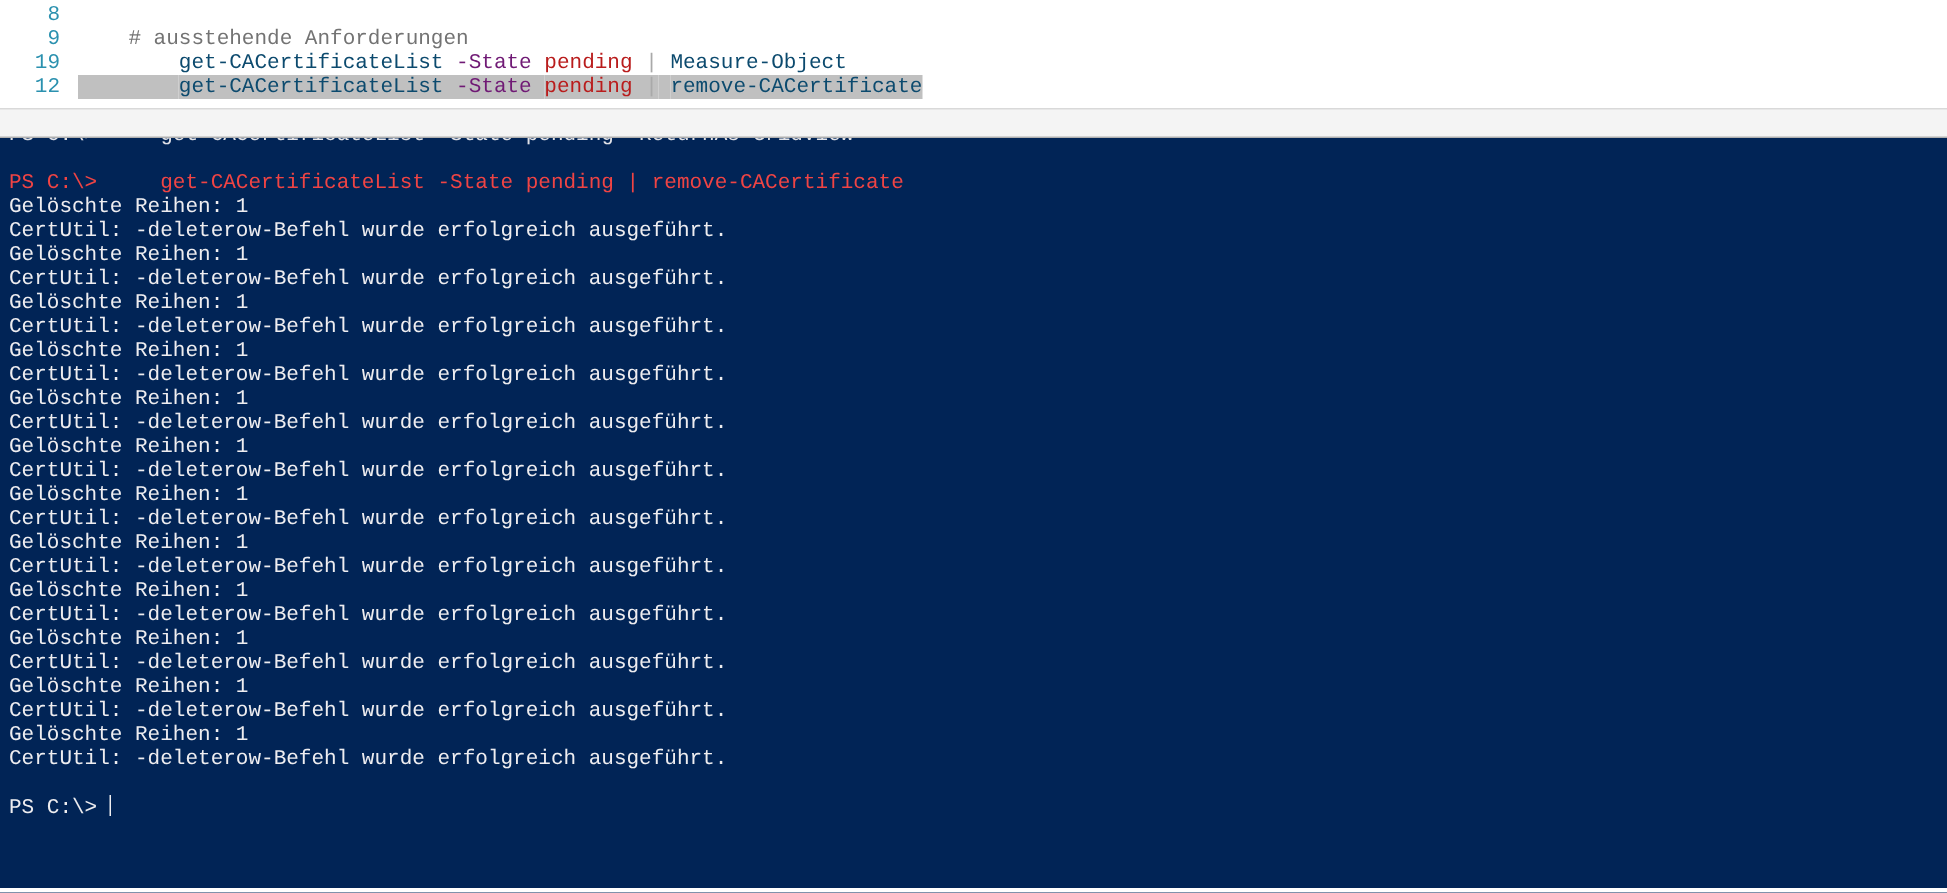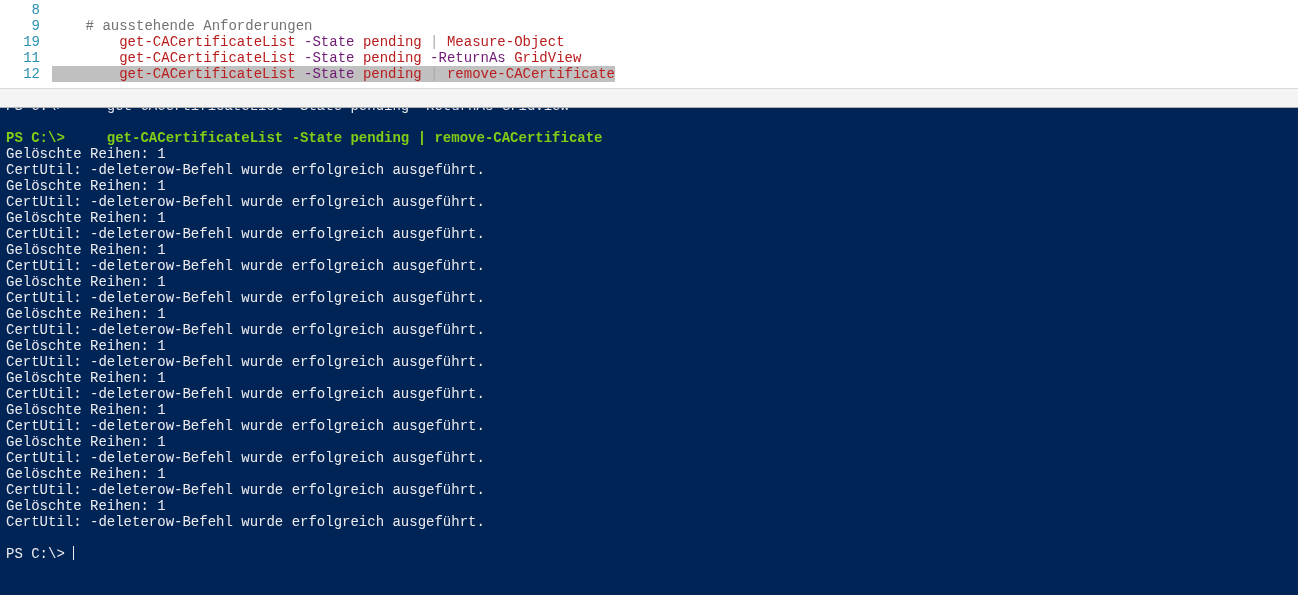--- a/index.html
+++ b/index.html
@@ -25,21 +25,21 @@
     width: 52px;
     text-align: right;
     padding-right: 12px;
     color: #2b91af;
     user-select: none;
   }
   .code {
     flex: 1;
   }
   .tok-comment { color: #737373; }
-  .tok-cmdlet { color: #b91c1c; }
+  .tok-cmdlet { color: #0c4a6e; }
   .tok-param { color: #701a75; }
   .tok-arg { color: #b91c1c; }
   .tok-op { color: #a9a9a9; }
   .sel {
     background: #c0c0c0;
   }
   .divider-bar {
     height: 20px;
     background: #f4f4f4;
     border-top: 1px solid #d9d9d9;
@@ -53,35 +53,34 @@
     white-space: pre;
     overflow: hidden;
   }
   .console-cutoff {
     color: #eeedf0;
     opacity: 0.95;
   }
   .console-line {
     height: 16px;
   }
-  .prompt-cmd { color: #84cc16; font-weight: bold; }
+  .prompt-cmd { color: #ef4444; }
   .caret {
     display:inline-block;
     width:1px;
     height:14px;
     background:#eeedf0;
     vertical-align:-2px;
   }
 </style>
 </head>
 <body>
 
 <div class="editor" id="editor-lines">
     <div class="editor-line"><div class="gutter">8</div><div class="code"></div></div>
     <div class="editor-line"><div class="gutter">9</div><div class="code"><span>    </span><span class="tok-comment"># ausstehende Anforderungen</span></div></div>
     <div class="editor-line"><div class="gutter">19</div><div class="code"><span>        </span><span class="tok-cmdlet">get-CACertificateList</span><span> </span><span class="tok-param">-State</span><span> </span><span class="tok-arg">pending</span><span> </span><span class="tok-op">|</span><span> </span><span class="tok-cmdlet">Measure-Object</span></div></div>
-    <div class="editor-line"><div class="gutter">11</div><div class="code"><span>        </span><span class="tok-cmdlet">get-CACertificateList</span><span> </span><span class="tok-param">-State</span><span> </span><span class="tok-arg">pending</span><span> </span><span class="tok-param">-ReturnAs</span><span> </span><span class="tok-arg">GridView</span></div></div>
     <div class="editor-line"><div class="gutter">12</div><div class="code"><span class="sel">        </span><span class="tok-cmdlet sel">get-CACertificateList</span><span class="sel"> </span><span class="tok-param sel">-State</span><span class="sel"> </span><span class="tok-arg sel">pending</span><span class="sel"> </span><span class="tok-op sel">|</span><span class="sel"> </span><span class="tok-cmdlet sel">remove-CACertificate</span></div></div>
   </div>
 
 <div class="divider-bar"></div>
 
 <div class="console" id="console-lines"><div class="console-line console-cutoff" style="margin-top: -10px;">PS C:\&gt;     get-CACertificateList -State pending -ReturnAs GridView</div><div class="console-line"></div><div class="console-line prompt-cmd">PS C:\&gt;     get-CACertificateList -State pending | remove-CACertificate</div><div class="console-line">Gelöschte Reihen: 1</div><div class="console-line">CertUtil: -deleterow-Befehl wurde erfolgreich ausgeführt.</div><div class="console-line">Gelöschte Reihen: 1</div><div class="console-line">CertUtil: -deleterow-Befehl wurde erfolgreich ausgeführt.</div><div class="console-line">Gelöschte Reihen: 1</div><div class="console-line">CertUtil: -deleterow-Befehl wurde erfolgreich ausgeführt.</div><div class="console-line">Gelöschte Reihen: 1</div><div class="console-line">CertUtil: -deleterow-Befehl wurde erfolgreich ausgeführt.</div><div class="console-line">Gelöschte Reihen: 1</div><div class="console-line">CertUtil: -deleterow-Befehl wurde erfolgreich ausgeführt.</div><div class="console-line">Gelöschte Reihen: 1</div><div class="console-line">CertUtil: -deleterow-Befehl wurde erfolgreich ausgeführt.</div><div class="console-line">Gelöschte Reihen: 1</div><div class="console-line">CertUtil: -deleterow-Befehl wurde erfolgreich ausgeführt.</div><div class="console-line">Gelöschte Reihen: 1</div><div class="console-line">CertUtil: -deleterow-Befehl wurde erfolgreich ausgeführt.</div><div class="console-line">Gelöschte Reihen: 1</div><div class="console-line">CertUtil: -deleterow-Befehl wurde erfolgreich ausgeführt.</div><div class="console-line">Gelöschte Reihen: 1</div><div class="console-line">CertUtil: -deleterow-Befehl wurde erfolgreich ausgeführt.</div><div class="console-line">Gelöschte Reihen: 1</div><div class="console-line">CertUtil: -deleterow-Befehl wurde erfolgreich ausgeführt.</div><div class="console-line">Gelöschte Reihen: 1</div><div class="console-line">CertUtil: -deleterow-Befehl wurde erfolgreich ausgeführt.</div><div class="console-line"></div><div class="console-line"><span>PS C:\&gt; </span><span class="caret"></span></div></div>
 
 </body></html>

